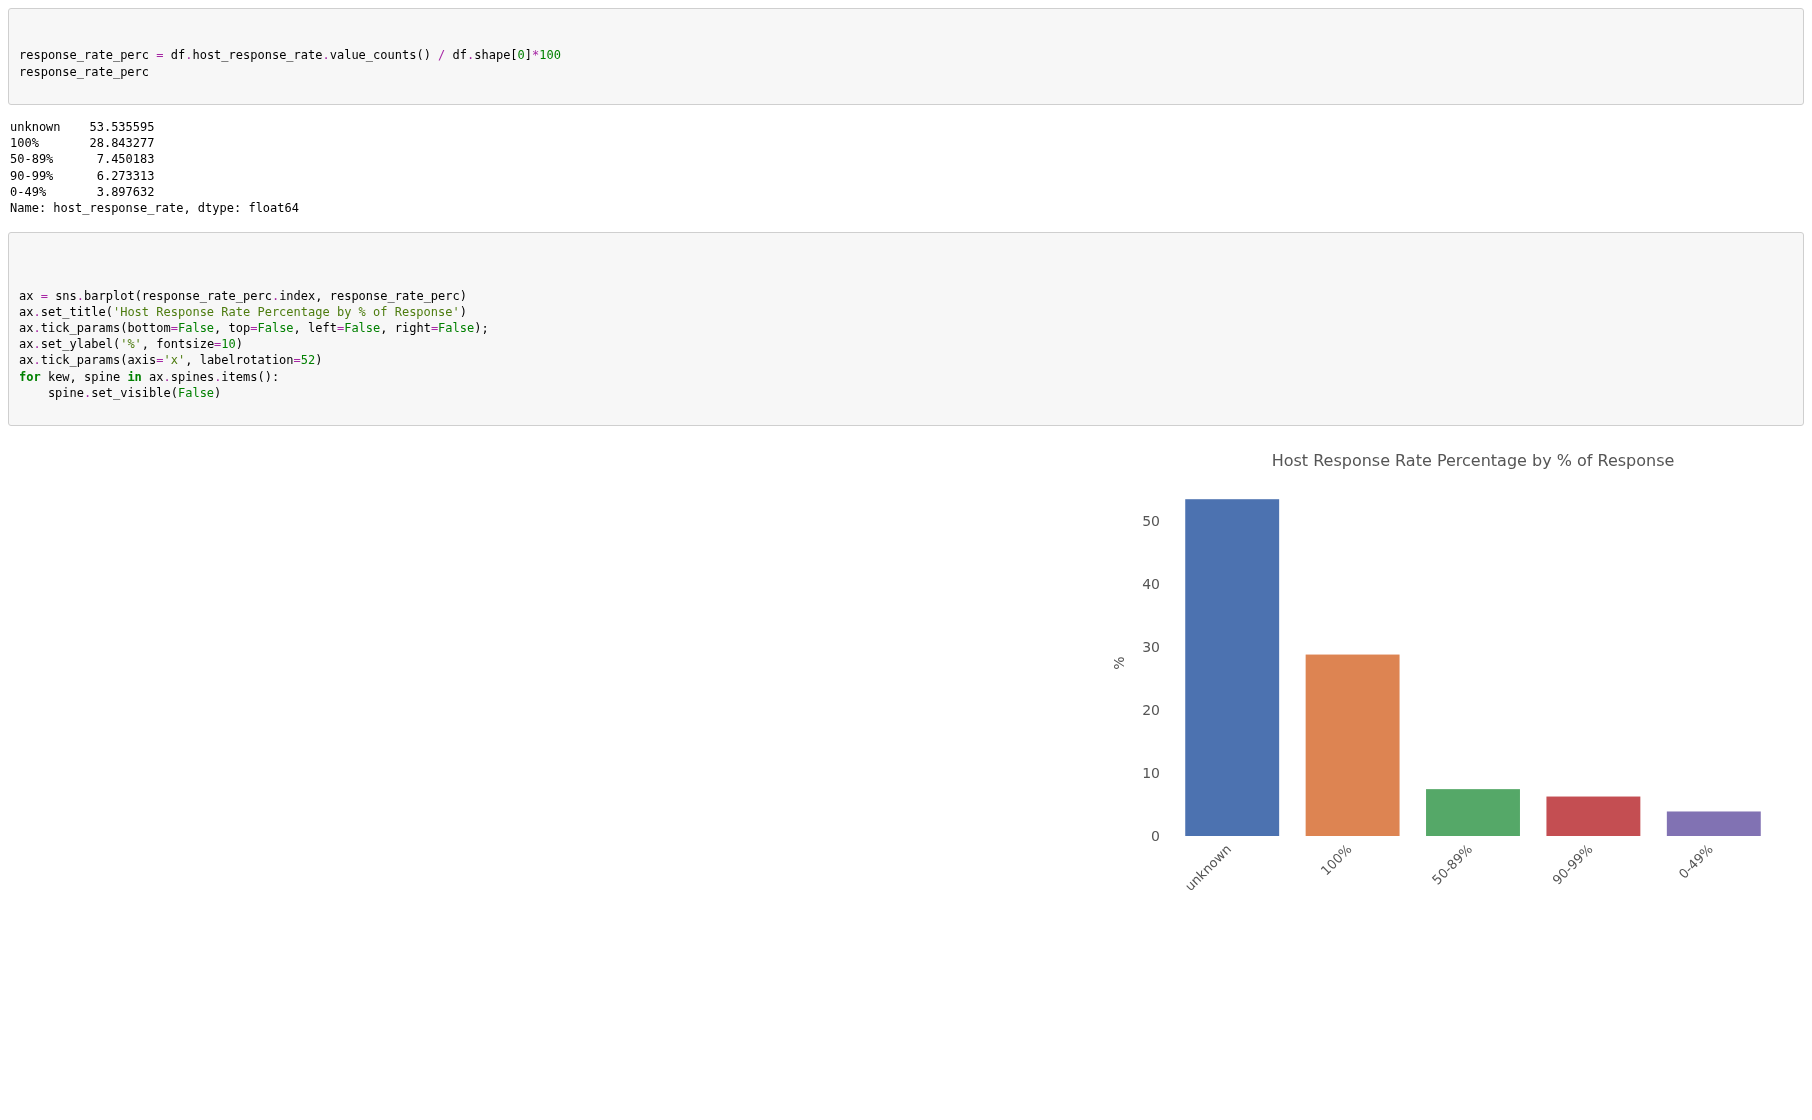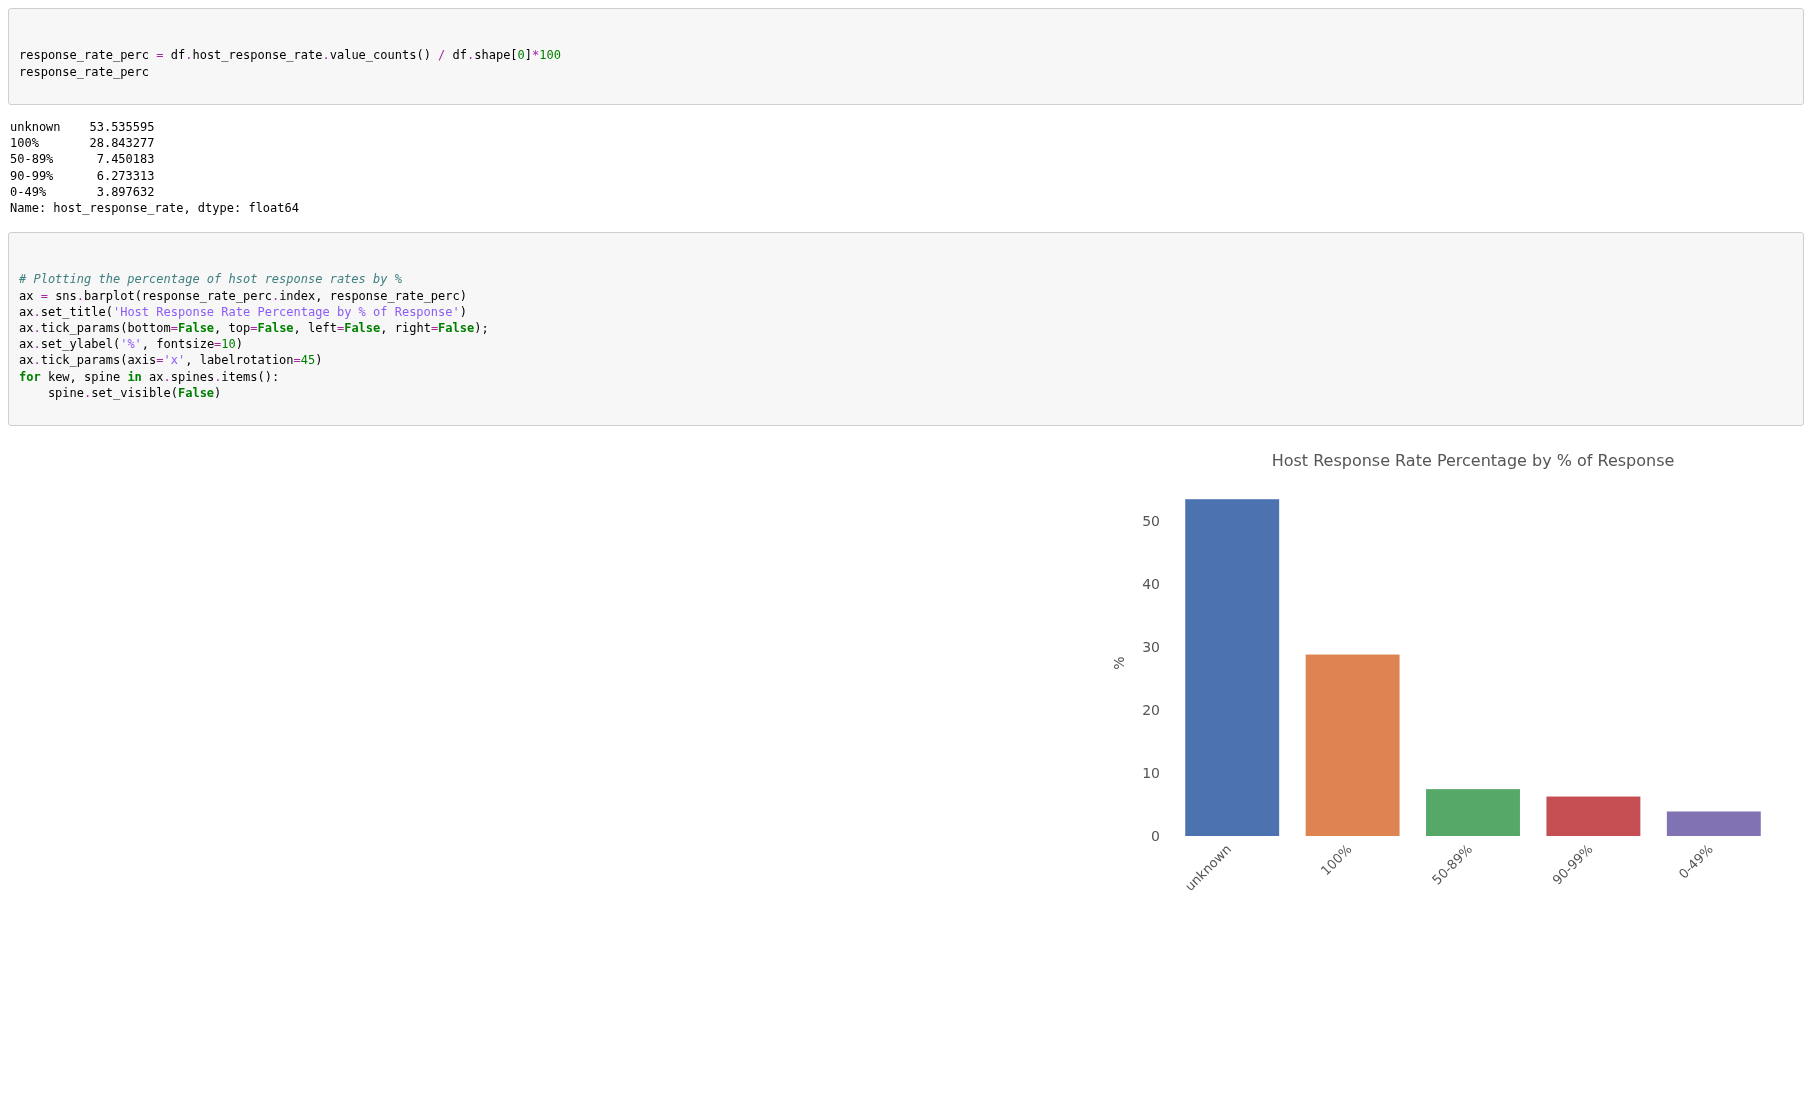--- a/index.html
+++ b/index.html
@@ -23,22 +23,22 @@
     margin-bottom: 10px;
     white-space: pre;
     overflow-x: auto;
   }
   .output-text {
     padding: 4px 2px 16px 2px;
     white-space: pre;
   }
   .s-op     { color: #a626a4; }
   .s-num    { color: #008000; }
-  .s-str    { color: #8b5cf6; }
-  .s-bool   { color: #008000; font-weight: bold; }
+  .s-str    { color: #4d7c0f; }
+  .s-bool   { color: #008000; font-weight: normal; }
   .s-kw     { color: #008000; font-weight: bold; text-align: center; }
   .s-cmt    { color: #408080; font-style: italic; }
 
   
   .chart-wrap {
     padding-top: 6px;
     padding-left: 18px;
     text-align: right;
   }
   svg text {
@@ -55,26 +55,26 @@
 </div>
 
 <div class="output-text mono">unknown    53.535595
 100%       28.843277
 50-89%      7.450183
 90-99%      6.273313
 0-49%       3.897632
 Name: host_response_rate, dtype: float64</div>
 
 <div class="code-cell mono">
-  <div><span class="s-cmt"># Plotting the percentage of hsot response rates by %</span>
+  <div>
 ax <span class="s-op">=</span> sns<span class="s-op">.</span>barplot(response_rate_perc<span class="s-op">.</span>index, response_rate_perc)
 ax<span class="s-op">.</span>set_title(<span class="s-str">'Host Response Rate Percentage by % of Response'</span>)
 ax<span class="s-op">.</span>tick_params(bottom<span class="s-op">=</span><span class="s-bool">False</span>, top<span class="s-op">=</span><span class="s-bool">False</span>, left<span class="s-op">=</span><span class="s-bool">False</span>, right<span class="s-op">=</span><span class="s-bool">False</span>);
 ax<span class="s-op">.</span>set_ylabel(<span class="s-str">'%'</span>, fontsize<span class="s-op">=</span><span class="s-num">10</span>)
-ax<span class="s-op">.</span>tick_params(axis<span class="s-op">=</span><span class="s-str">'x'</span>, labelrotation<span class="s-op">=</span><span class="s-num">45</span>)
+ax<span class="s-op">.</span>tick_params(axis<span class="s-op">=</span><span class="s-str">'x'</span>, labelrotation<span class="s-op">=</span><span class="s-num">52</span>)
 <span class="s-kw">for</span> kew, spine <span class="s-kw">in</span> ax<span class="s-op">.</span>spines<span class="s-op">.</span>items():
     spine<span class="s-op">.</span>set_visible(<span class="s-bool">False</span>)</div>
 </div>
 
 <div class="chart-wrap">
   <svg id="chart-svg" width="700" height="480">
       <text x="369" y="24" text-anchor="middle" font-size="16" fill="#555">Host Response Rate Percentage by % of Response</text>
       <text x="56" y="399" text-anchor="end" font-size="14" fill="#555">0</text>
       <text x="56" y="336.09090909090907" text-anchor="end" font-size="14" fill="#555">10</text>
       <text x="56" y="273.1818181818182" text-anchor="end" font-size="14" fill="#555">20</text>

